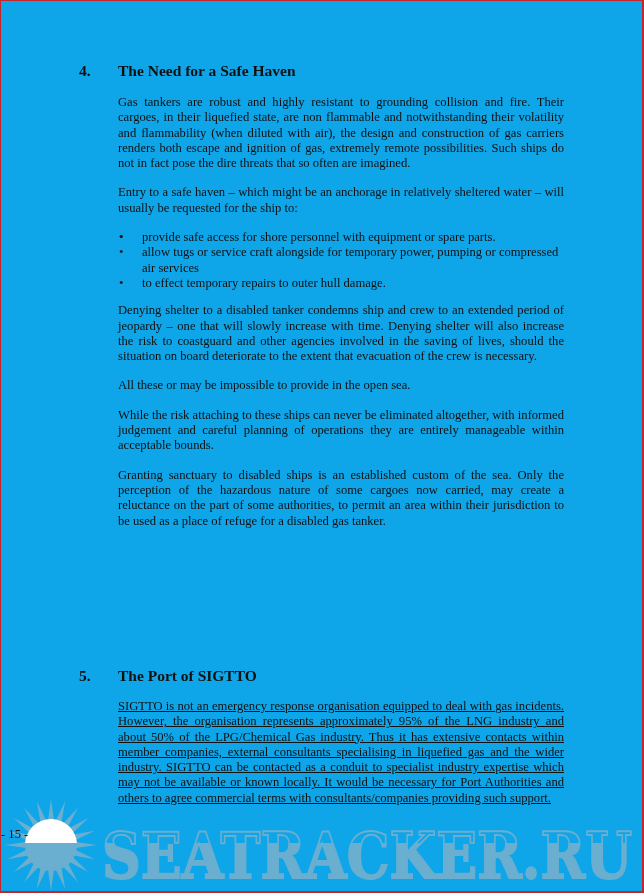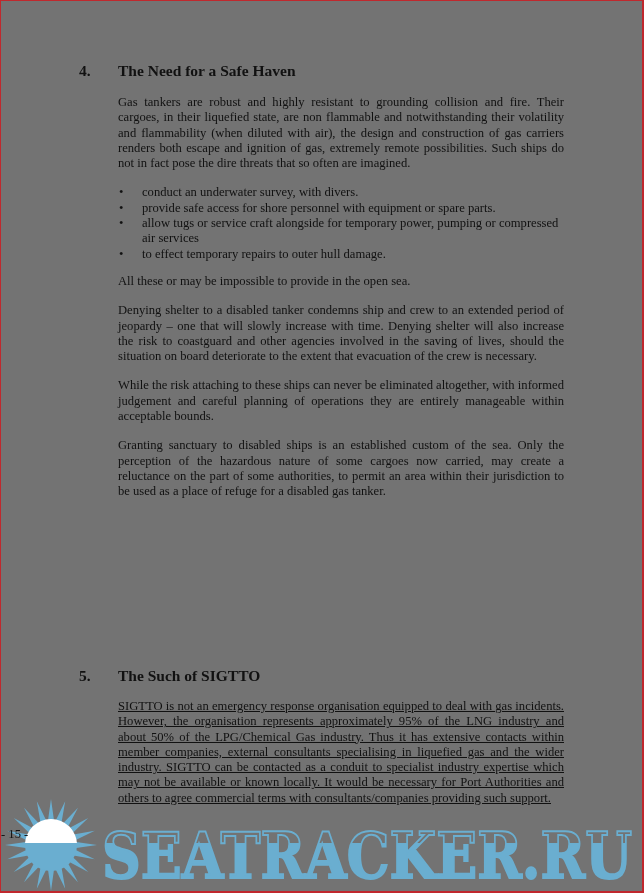--- a/index.html
+++ b/index.html
@@ -11,21 +11,21 @@
   }
   .page {
     position: relative;
     width: 641px; height: 890px;
     border-right: 2px solid #c0282d;
     border-bottom: 2px solid #c0282d;
     border-top: 1px solid #c0282d;
     border-left: 1px solid #c0282d;
     box-sizing: border-box;
     width: 644px; height: 893px;
-    background: #737373;
+    background: #0ea5e9;
     overflow: hidden;
   }
   .section-heading {
     position: absolute;
     left: 78px;
     font-weight: bold;
     font-size: 15.5px;
   }
   .section-heading .num { display: inline-block; width: 39px; }
   .body-block {
@@ -69,34 +69,35 @@
 <body>
 
 <div class="page">
 
   <div class="section-heading" style="top:61px;">
     <span class="num">4.</span><span>The Need for a Safe Haven</span>
   </div>
 
   <div class="body-block" style="top:94px;">
     <p class="para">Gas tankers are robust and highly resistant to grounding collision and fire. Their cargoes, in their liquefied state, are non flammable and notwithstanding their volatility and flammability (when diluted with air), the design and construction of gas carriers renders both escape and ignition of gas, extremely remote possibilities. Such ships do not in fact pose the dire threats that so often are imagined.</p>
+    <p class="para">Entry to a safe haven – which might be an anchorage in relatively sheltered water – will usually be requested for the ship to:</p>
     <ul class="bullets">
-      <li><span class="bullet">•</span><span>conduct an underwater survey, with divers.</span></li>
+      <li><span class="bullet">•</span></li>
       <li><span class="bullet">•</span><span>provide safe access for shore personnel with equipment or spare parts.</span></li>
       <li><span class="bullet">•</span><span>allow tugs or service craft alongside for temporary power, pumping or compressed air services</span></li>
       <li><span class="bullet">•</span><span>to effect temporary repairs to outer hull damage.</span></li>
     </ul>
+    <p class="para">Denying shelter to a disabled tanker condemns ship and crew to an extended period of jeopardy – one that will slowly increase with time. Denying shelter will also increase the risk to coastguard and other agencies involved in the saving of lives, should the situation on board deteriorate to the extent that evacuation of the crew is necessary.</p>
     <p class="para">All these or may be impossible to provide in the open sea.</p>
-    <p class="para">Denying shelter to a disabled tanker condemns ship and crew to an extended period of jeopardy – one that will slowly increase with time. Denying shelter will also increase the risk to coastguard and other agencies involved in the saving of lives, should the situation on board deteriorate to the extent that evacuation of the crew is necessary.</p>
     <p class="para">While the risk attaching to these ships can never be eliminated altogether, with informed judgement and careful planning of operations they are entirely manageable within acceptable bounds.</p>
     <p class="para">Granting sanctuary to disabled ships is an established custom of the sea. Only the perception of the hazardous nature of some cargoes now carried, may create a reluctance on the part of some authorities, to permit an area within their jurisdiction to be used as a place of refuge for a disabled gas tanker.</p>
   </div>
 
   <div class="section-heading" style="top:666px;">
-    <span class="num">5.</span><span>The Such of SIGTTO</span>
+    <span class="num">5.</span><span>The Port of SIGTTO</span>
   </div>
 
   <div class="body-block" style="top:698px;text-decoration:underline;">
     <p class="para">SIGTTO is not an emergency response organisation equipped to deal with gas incidents.  However, the organisation represents approximately 95% of the LNG industry and about 50% of the LPG/Chemical Gas industry.  Thus it has extensive contacts within member companies, external consultants specialising in liquefied gas and the wider industry. SIGTTO can be contacted as a conduit to specialist industry expertise which may not be available or known locally.  It would be necessary for Port Authorities and others to agree commercial terms with consultants/companies providing such support.</p>
   </div>
 
   <div class="page-number">- 15 -</div>
 
   <svg class="watermark" viewBox="0 0 644 92">
     <defs>

